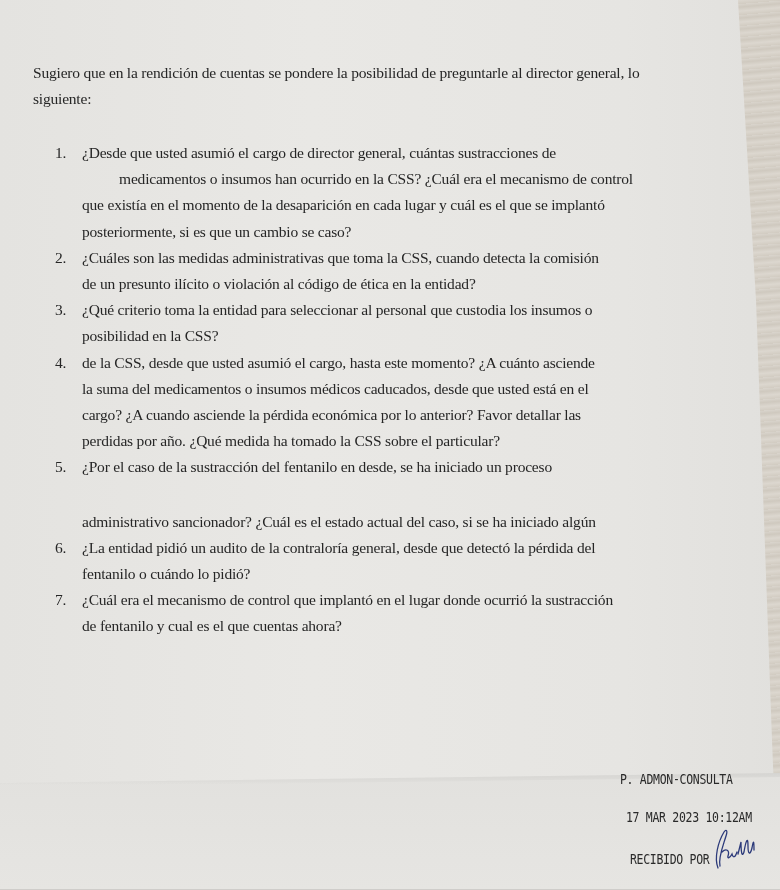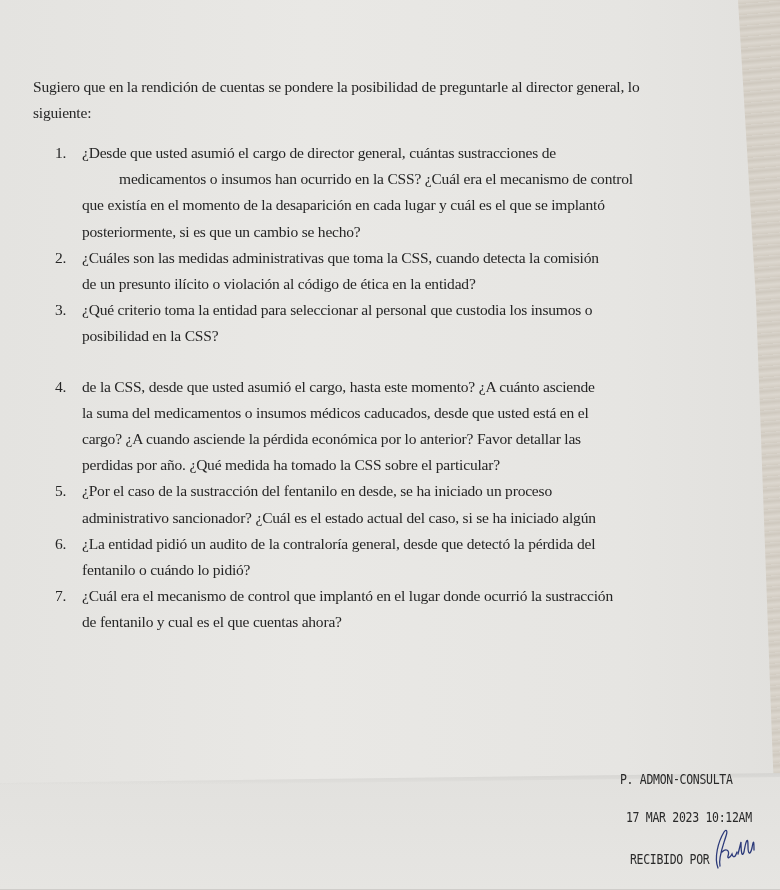--- a/index.html
+++ b/index.html
@@ -26,21 +26,21 @@
     clip-path:polygon(0 10px, 780px 0, 780px 117px, 0 117px);
     box-shadow:0 -1px 0 #cfcdca inset;
   }
   .fold-line {
     position:absolute; left:0; top:773px; width:780px; height:12px;
     background:linear-gradient(180deg,rgba(0,0,0,0.06),rgba(0,0,0,0));
     clip-path:polygon(0 10px, 780px 0, 780px 4px, 0 14px);
   }
   .content { position:absolute; left:0; top:0; width:780px; color:#262626; }
   .intro {
-    position:absolute; left:33px; top:74px; width:630px;
+    position:absolute; left:33px; top:60px; width:630px;
     font-size:15.5px; line-height:26px; letter-spacing:-0.2px;
   }
   .qlist { position:absolute; left:55px; top:140px; width:615px; margin:0; padding:0; list-style:none; }
   .qitem { position:relative; font-size:15.5px; line-height:26.2px; letter-spacing:-0.2px; padding-left:27px; margin-bottom:0; }
   .qnum { position:absolute; left:0; top:0; }
   .stamp {
     position:absolute; font-family:"DejaVu Sans Mono","Liberation Mono",monospace;
     font-size:11.5px; color:#2a2a2a; letter-spacing:-0.3px; transform:scaleY(1.15);
   }
   .signature {
@@ -57,43 +57,43 @@
 
 <div class="content">
   <p class="intro" style="margin:0;">Sugiero que en la rendición de cuentas se pondere la posibilidad de preguntarle al director general, lo siguiente:</p>
 
   <ol class="qlist" id="qlist">
       <li class="qitem">
         <span class="qnum">1.</span>
         <div style="white-space: nowrap;">¿Desde que usted asumió el cargo de director general, cuántas sustracciones de</div>
         <div style="white-space: nowrap; text-align: center;">medicamentos o insumos han ocurrido en la CSS? ¿Cuál era el mecanismo de control</div>
         <div style="white-space: nowrap;">que existía en el momento de la desaparición en cada lugar y cuál es el que se implantó</div>
-        <div style="white-space: nowrap;">posteriormente, si es que un cambio se hecho?</div>
+        <div style="white-space: nowrap;">posteriormente, si es que un cambio se caso?</div>
       </li>
       <li class="qitem">
         <span class="qnum">2.</span>
         <div style="white-space: nowrap;">¿Cuáles son las medidas administrativas que toma la CSS, cuando detecta la comisión</div>
         <div style="white-space: nowrap;">de un presunto ilícito o violación al código de ética en la entidad?</div>
       </li>
       <li class="qitem">
         <span class="qnum">3.</span>
         <div style="white-space: nowrap;">¿Qué criterio toma la entidad para seleccionar al personal que custodia los insumos o</div>
         <div style="white-space: nowrap;">posibilidad en la CSS?</div>
       </li>
       <li class="qitem">
         <span class="qnum">4.</span>
-        <div style="white-space: nowrap; margin-top: 24px;">de la CSS, desde que usted asumió el cargo, hasta este momento? ¿A cuánto asciende</div>
+        <div style="white-space: nowrap;">de la CSS, desde que usted asumió el cargo, hasta este momento? ¿A cuánto asciende</div>
         <div style="white-space: nowrap;">la suma del medicamentos o insumos médicos caducados, desde que usted está en el</div>
         <div style="white-space: nowrap;">cargo? ¿A cuando asciende la pérdida económica por lo anterior? Favor detallar las</div>
         <div style="white-space: nowrap;">perdidas por año. ¿Qué medida ha tomado la CSS sobre el particular?</div>
       </li>
       <li class="qitem">
         <span class="qnum">5.</span>
         <div style="white-space: nowrap;">¿Por el caso de la sustracción del fentanilo en desde, se ha iniciado un proceso</div>
-        <div style="white-space: nowrap;">administrativo sancionador? ¿Cuál es el estado actual del caso, si se ha iniciado algún</div>
+        <div style="white-space: nowrap; margin-top: 28px;">administrativo sancionador? ¿Cuál es el estado actual del caso, si se ha iniciado algún</div>
       </li>
       <li class="qitem">
         <span class="qnum">6.</span>
         <div style="white-space: nowrap;">¿La entidad pidió un audito de la contraloría general, desde que detectó la pérdida del</div>
         <div style="white-space: nowrap;">fentanilo o cuándo lo pidió?</div>
       </li>
       <li class="qitem">
         <span class="qnum">7.</span>
         <div style="white-space: nowrap;">¿Cuál era el mecanismo de control que implantó en el lugar donde ocurrió la sustracción</div>
         <div style="white-space: nowrap;">de fentanilo y cual es el que cuentas ahora?</div>

